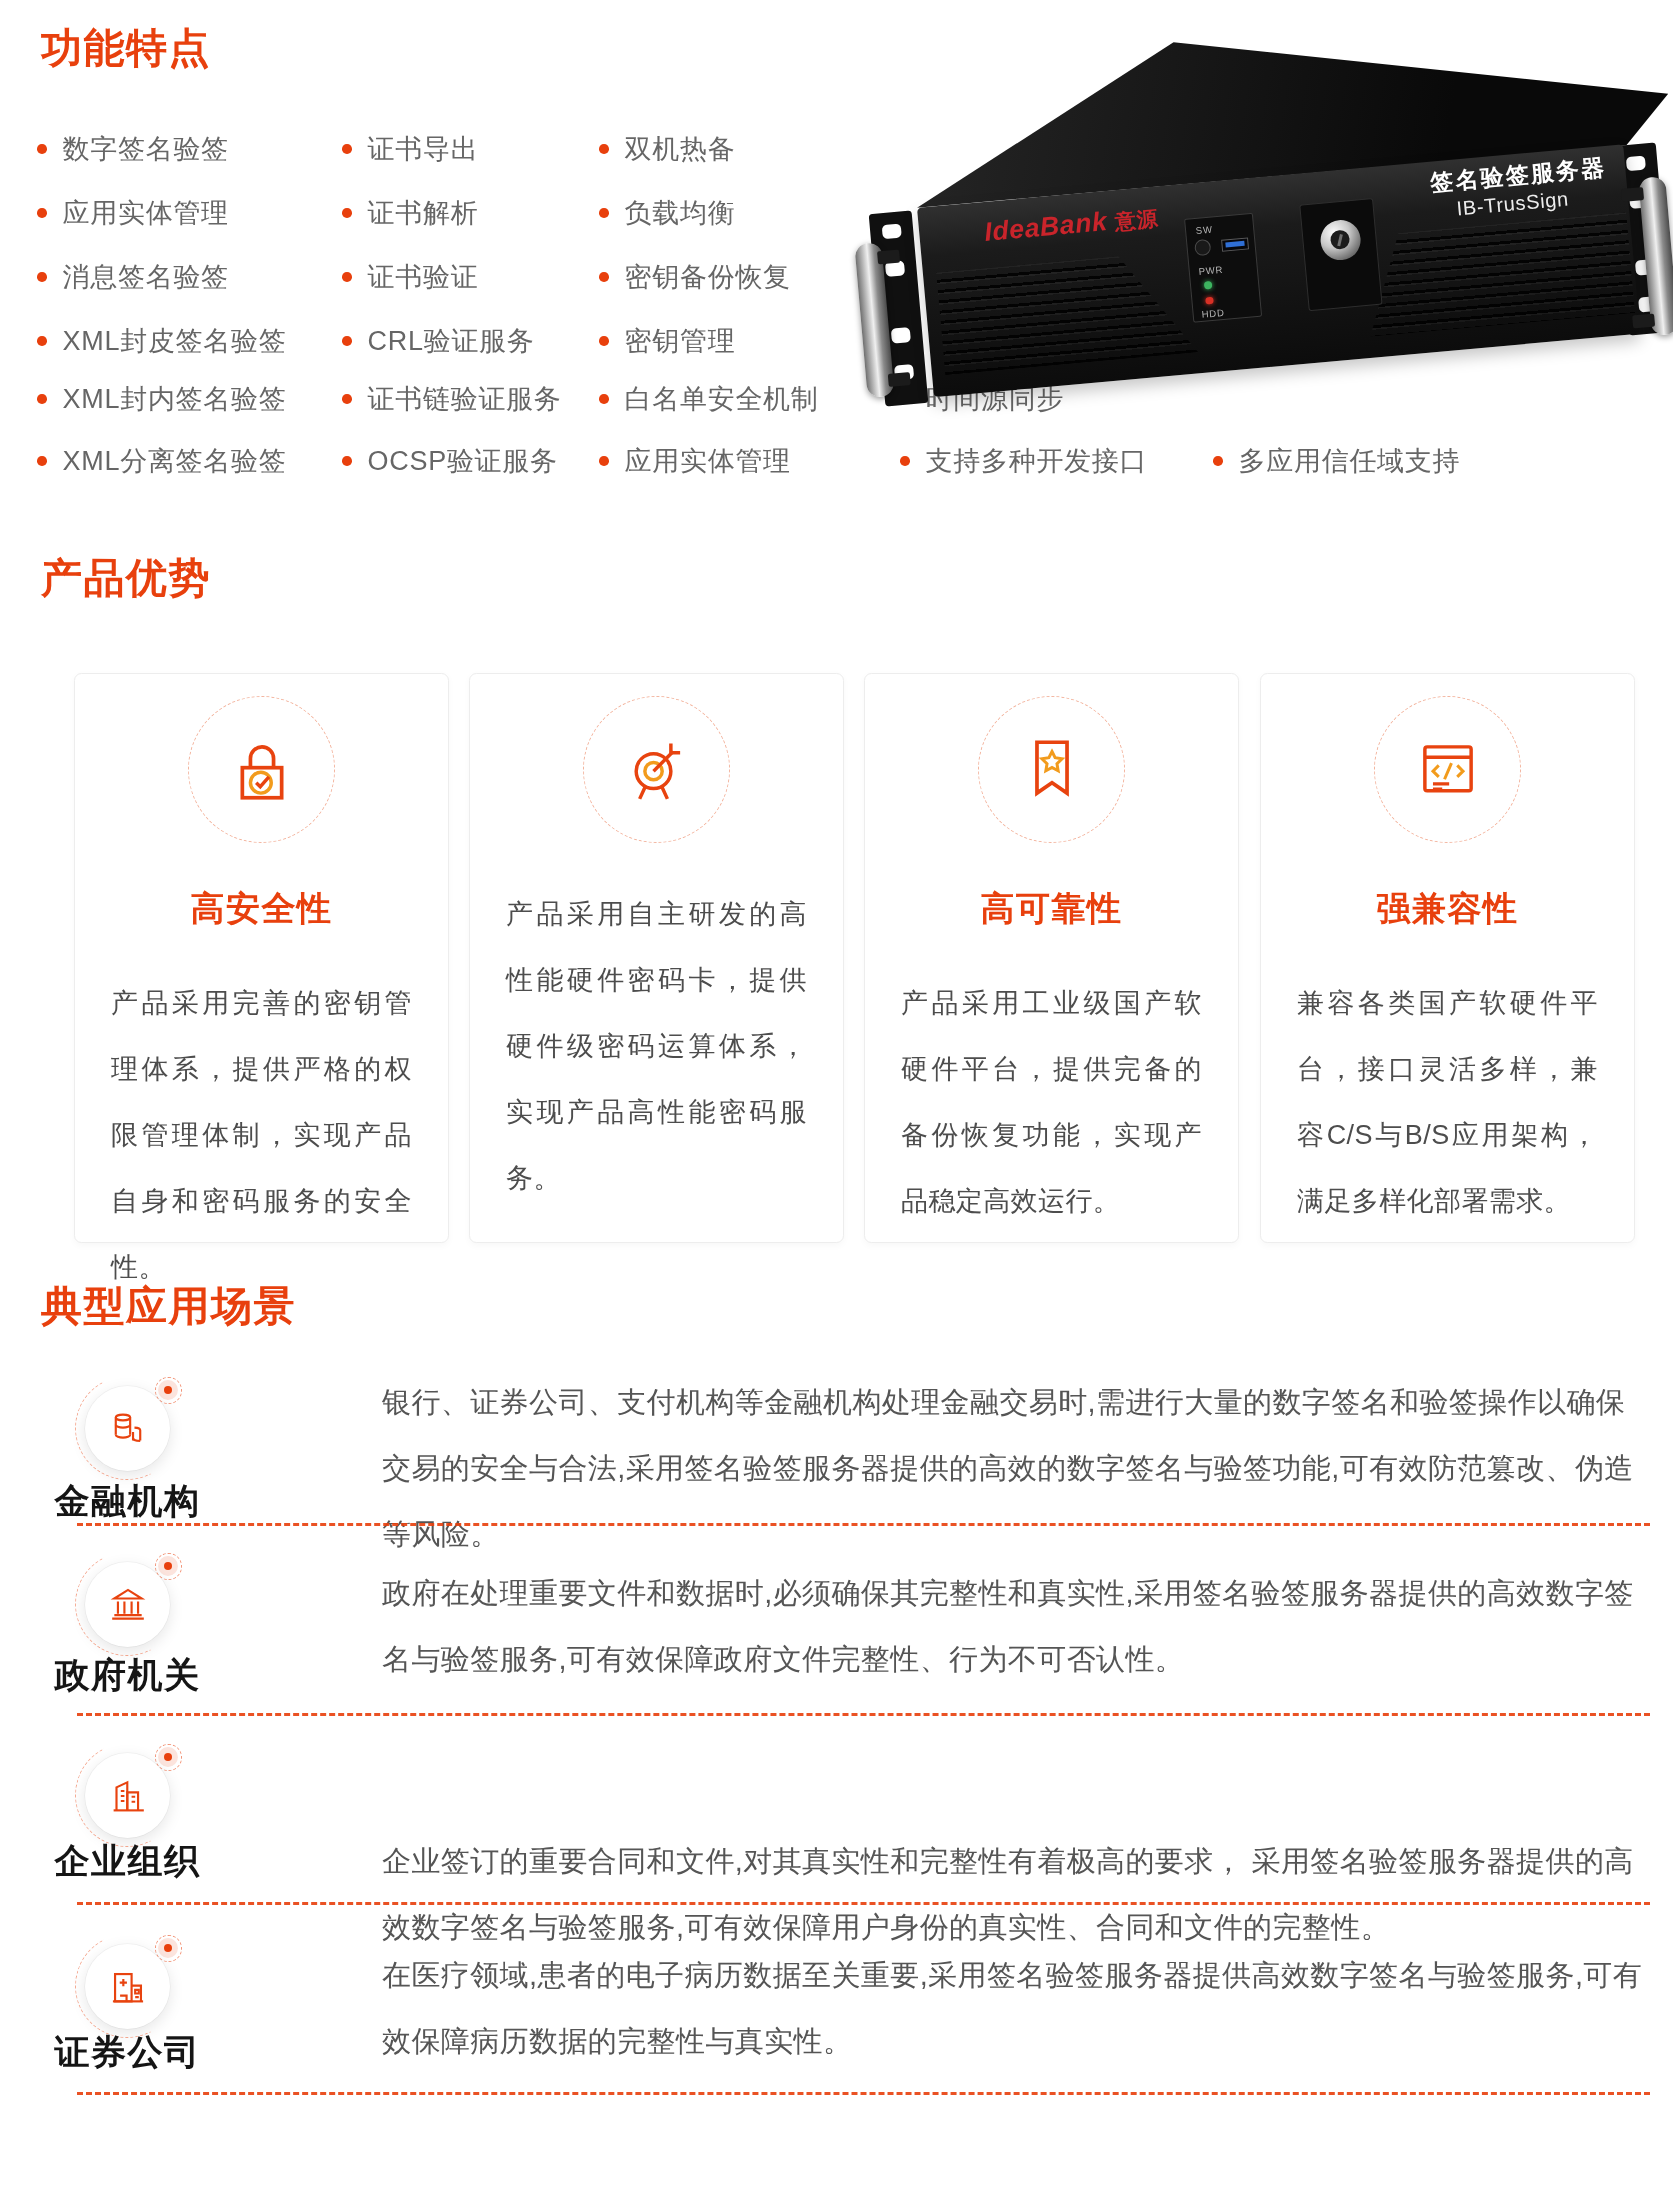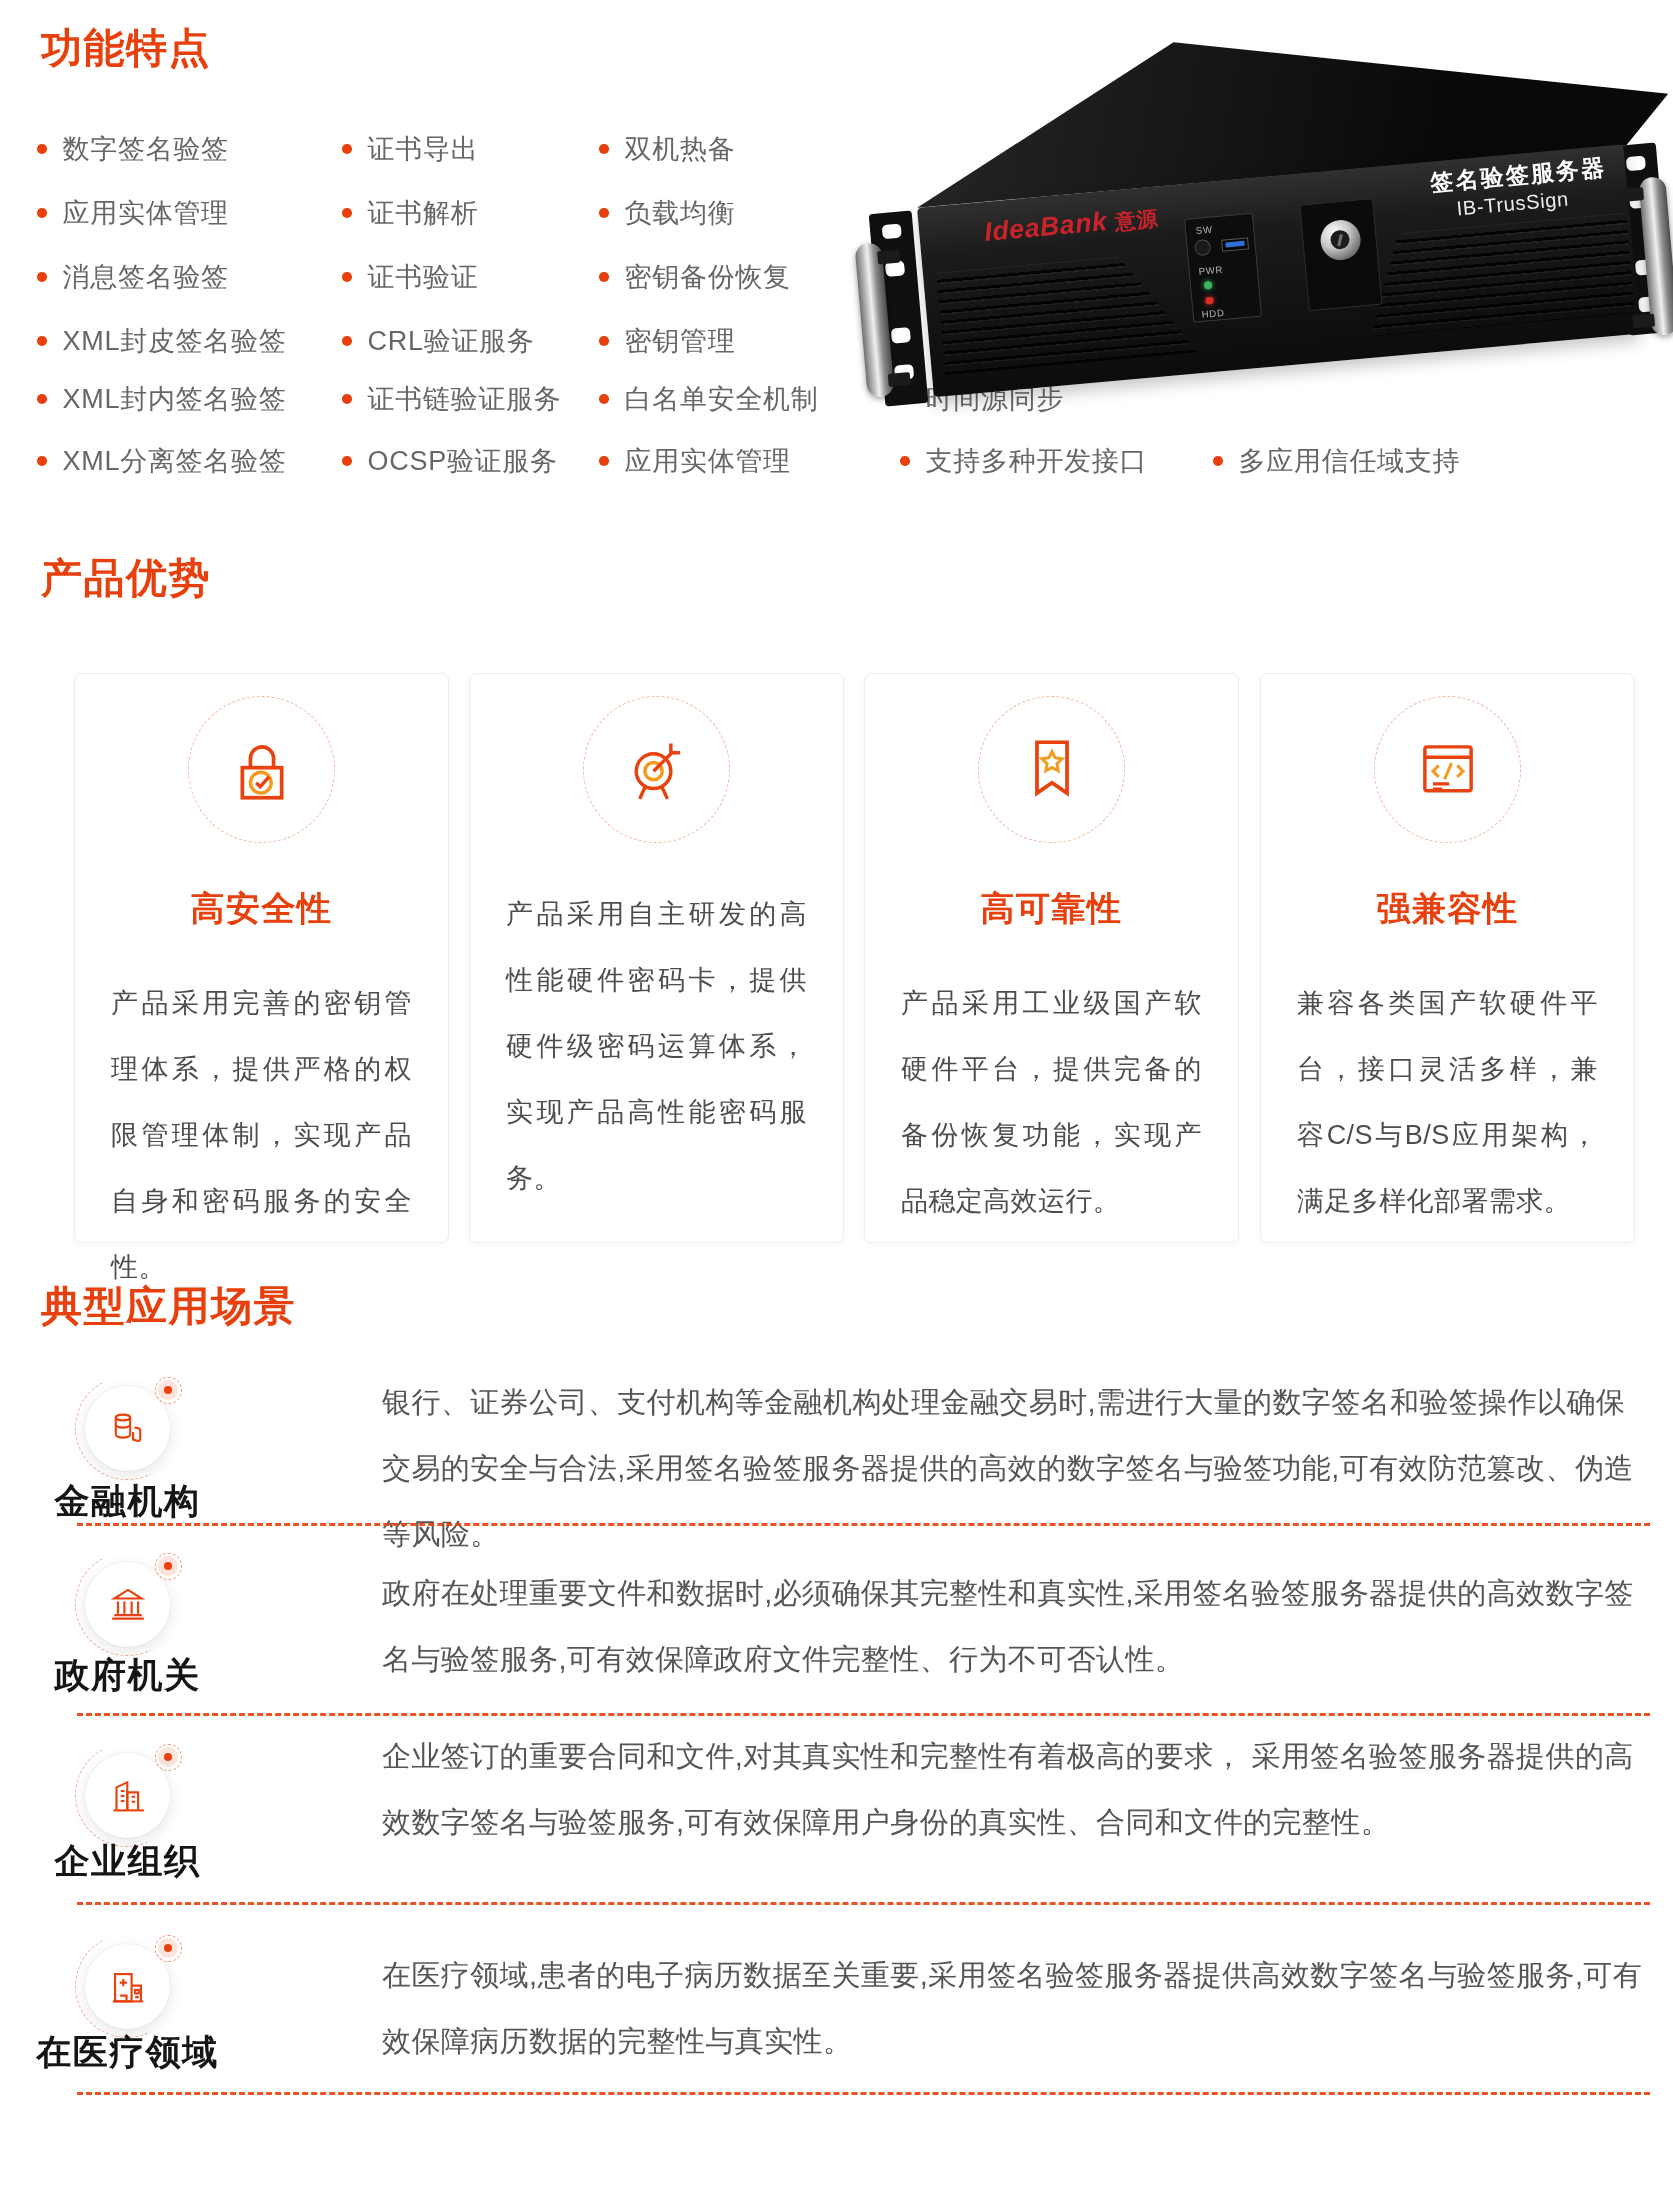--- a/index.html
+++ b/index.html
@@ -302,32 +302,32 @@
     <svg viewBox="0 0 64 64" fill="none" stroke="#e8430f" stroke-width="3">
         <path d="M16 52V20l15-7v39"></path>
         <path d="M22 25h5M22 32h5M22 39h5"></path>
         <path d="M31 52V27h15v25"></path>
         <path d="M37 33h5M37 40h5"></path>
         <path d="M12 52h42"></path>
       </svg>
     <i class="sc-dot"></i>
   </div>
   <div class="sc-label" style="top:1838px">企业组织</div>
-  <div class="sc-text" style="top:1723px">企业签订的重要合同和文件,对其真实性和完整性有着极高的要求， 采用签名验签服务器提供的高效数字签名与验签服务,可有效保障用户身份的真实性、合同和文件的完整性。</div>
+  <div class="sc-text" style="top:1828px">企业签订的重要合同和文件,对其真实性和完整性有着极高的要求， 采用签名验签服务器提供的高效数字签名与验签服务,可有效保障用户身份的真实性、合同和文件的完整性。</div>
   <div class="divider" style="top:1902px"></div>
 
   <div class="sc-icon" style="top:1944px">
     <svg viewBox="0 0 64 64" fill="none" stroke="#e8430f" stroke-width="3">
         <rect x="14" y="14" width="23" height="38"></rect>
         <path d="M25.5 21v10M20.5 26h10"></path>
         <path d="M37 30h13v22"></path>
         <path d="M42 36h5v5h-5zM42 46h5"></path>
         <path d="M11 52h42"></path>
         <path d="M21 44h9v8"></path>
       </svg>
     <i class="sc-dot"></i>
   </div>
-  <div class="sc-label" style="top:2029px">在医疗领域</div>
+  <div class="sc-label" style="top:2029px">证券公司</div>
   <div class="sc-text" style="top:1942px">在医疗领域,患者的电子病历数据至关重要,采用签名验签服务器提供高效数字签名与验签服务,可有效保障病历数据的完整性与真实性。</div>
   <div class="divider" style="top:2092px"></div>
 
 </div>
 
 
 </body></html>

